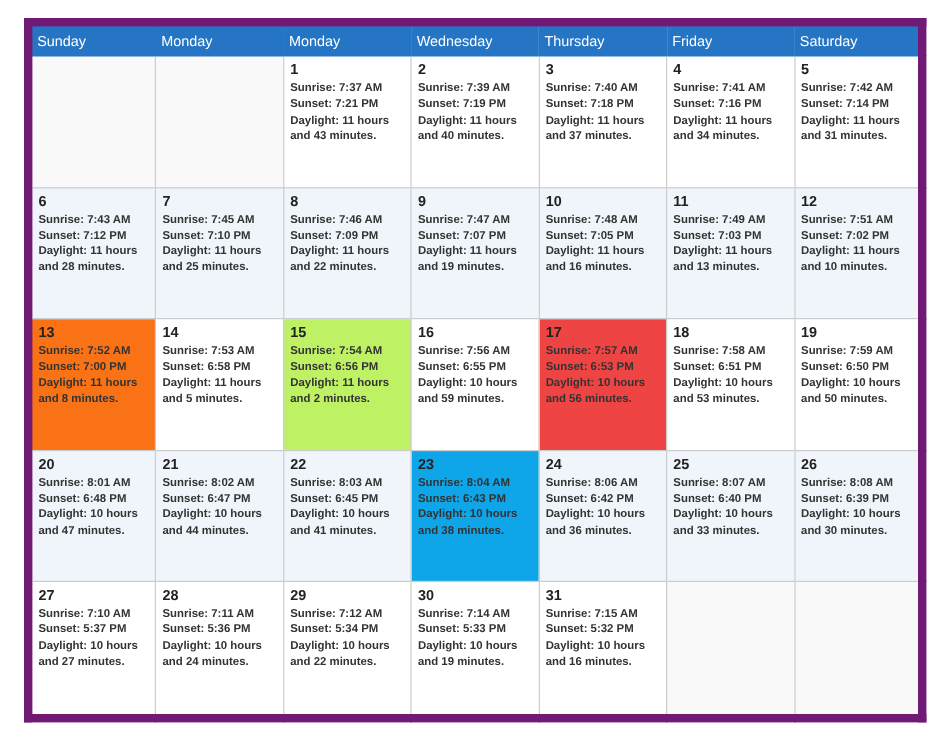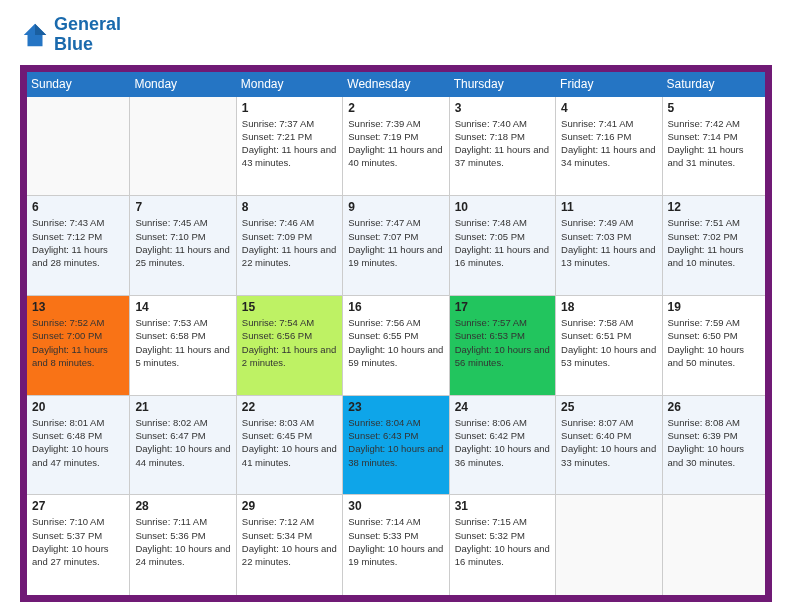--- a/index.html
+++ b/index.html
@@ -81,54 +81,39 @@
     .day-number {
       font-size: 12px;
       font-weight: bold;
       color: #222;
       margin-bottom: 2px;
     }
     .day-info {
       font-size: 9.5px;
       line-height: 1.4;
       color: #333;
+      font-weight: bold;
     }
     .empty-cell {
       background: #f9f9f9;
     }
     tr:nth-child(even) td {
       background-color: #f5f8fc;
     }
     tr:nth-child(odd) td {
       background-color: #fff;
     }
     .calendar thead tr th {
       background-color: #2575c4;
     }
   </style>
 </head>
 <body>
 
 <div class="page">
-  <div class="header">
-    <div class="logo">
-      <svg class="logo-icon" viewBox="0 0 40 40">
-        <polygon points="20,5 35,20 30,20 30,35 10,35 10,20 5,20" fill="#2575c4"></polygon>
-        <polygon points="20,5 35,20 20,20" fill="#1a5fa0"></polygon>
-      </svg>
-      <div class="logo-text">
-        <div><span>General</span></div>
-        <div><span>Blue</span></div>
-      </div>
-    </div>
-    <div class="title-block">
-      <div class="main-title"></div>
-      <div class="subtitle"></div>
-    </div>
-  </div>
 
   <table class="calendar">
     <thead>
       <tr>
       <th>Sunday</th>
           <th>Monday</th>
           <th>Monday</th>
           <th>Wednesday</th>
           <th>Thursday</th>
           <th>Friday</th>
@@ -200,21 +185,21 @@
             <div class="day-info">Sunrise: 7:53 AM<br>Sunset: 6:58 PM<br>Daylight: 11 hours and 5 minutes.</div>
           </td>
           <td style="background-color: #bef264;">
             <div class="day-number">15</div>
             <div class="day-info">Sunrise: 7:54 AM<br>Sunset: 6:56 PM<br>Daylight: 11 hours and 2 minutes.</div>
           </td>
           <td style="background-color: rgb(255, 255, 255);">
             <div class="day-number">16</div>
             <div class="day-info">Sunrise: 7:56 AM<br>Sunset: 6:55 PM<br>Daylight: 10 hours and 59 minutes.</div>
           </td>
-          <td style="background-color: #22c55e;">
+          <td style="background-color: #ef4444;">
             <div class="day-number">17</div>
             <div class="day-info">Sunrise: 7:57 AM<br>Sunset: 6:53 PM<br>Daylight: 10 hours and 56 minutes.</div>
           </td>
           <td style="background-color: rgb(255, 255, 255);">
             <div class="day-number">18</div>
             <div class="day-info">Sunrise: 7:58 AM<br>Sunset: 6:51 PM<br>Daylight: 10 hours and 53 minutes.</div>
           </td>
           <td style="background-color: rgb(255, 255, 255);">
             <div class="day-number">19</div>
             <div class="day-info">Sunrise: 7:59 AM<br>Sunset: 6:50 PM<br>Daylight: 10 hours and 50 minutes.</div>

